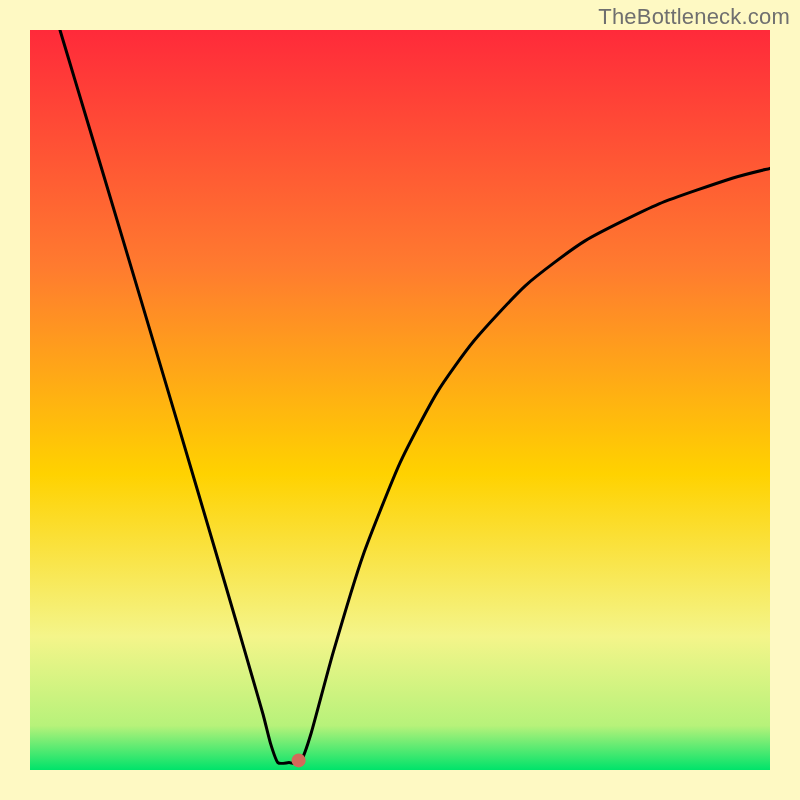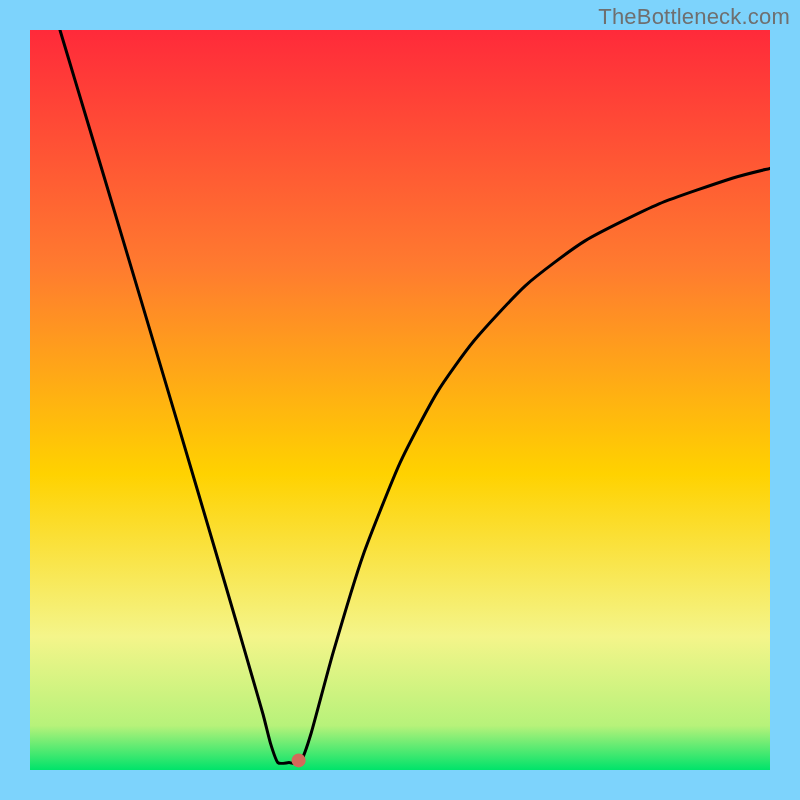--- a/index.html
+++ b/index.html
@@ -8,21 +8,21 @@
     width: 800px;
     height: 800px;
     background: #000;
     font-family: Arial, Helvetica, sans-serif;
     overflow: hidden;
   }
   .frame {
     position: relative;
     width: 800px;
     height: 800px;
-    background: #7dd3fc;
+    background: #fef9c3;
   }
   .watermark {
     position: absolute;
     top: 4px;
     right: 10px;
     color: #6f6f6f;
     font-size: 22px;
     font-weight: 500;
     letter-spacing: 0.2px;
     z-index: 20;

